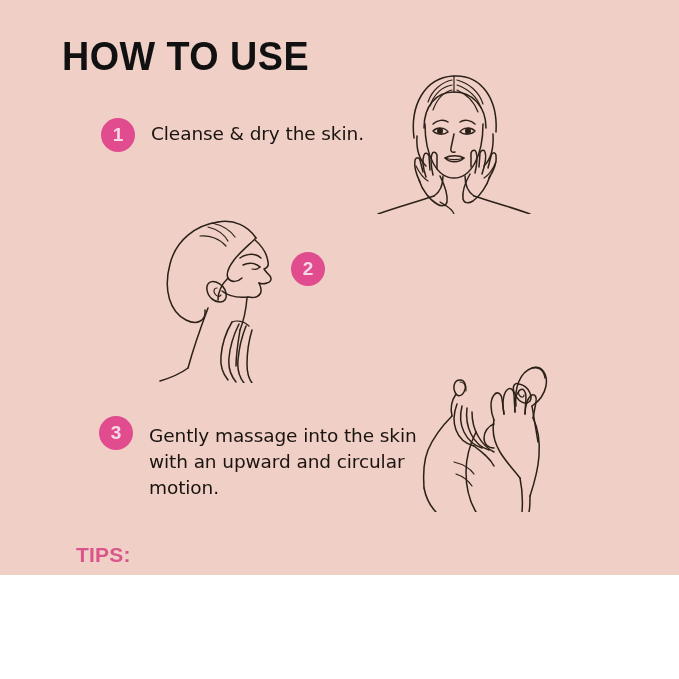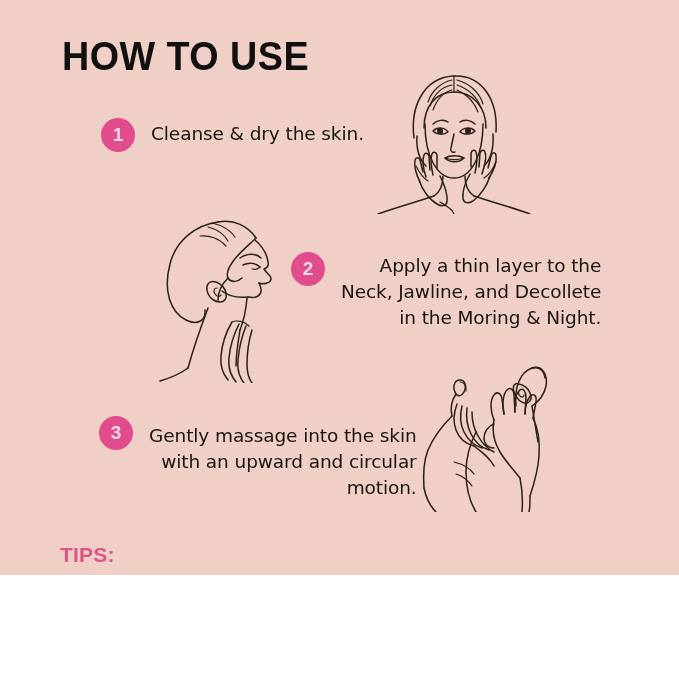--- a/index.html
+++ b/index.html
@@ -58,34 +58,33 @@
     box-sizing: border-box;
   }
   .step-text {
     margin-left: 16px;
     color: #19140f;
     font-family: "DejaVu Sans", sans-serif;
     font-size: 18.5px;
     line-height: 26px;
     letter-spacing: -0.1px;
     white-space: pre-line;
-    text-align: right;
   }
 
   #step-1 { left: 101px; top: 118px; }
   #step-1 .step-text { margin-top: 3px; }
   #step-2 { left: 291px; top: 252px; }
   #step-2 .step-text { margin-top: 1px; }
   #step-3 { left: 99px; top: 416px; }
   #step-3 .step-text { margin-top: 7px; }
 
   
   #tips-block {
     position: absolute;
-    left: 60px;
+    left: 76px;
     top: 543px;
     width: 580px;
   }
   #tips-heading {
     font-family: "Liberation Sans", sans-serif;
     font-weight: bold;
     font-size: 21px;
     color: #D9558A;
     letter-spacing: 0.2px;
     margin-bottom: 11px;
@@ -276,23 +275,20 @@
     </svg>
   </div>
 
   <div class="step" id="step-1">
     <div class="step-badge">1</div>
     <div class="step-text">Cleanse &amp; dry the skin.</div>
   </div>
 
   <div class="step" id="step-2">
     <div class="step-badge">2</div>
-    <div class="step-text">Apply a thin layer to the
-Neck, Jawline, and Decollete
-in the Moring &amp; Night.</div>
   </div>
 
   <div class="step" id="step-3">
     <div class="step-badge">3</div>
     <div class="step-text">Gently massage into the skin
 with an upward and circular
 motion.</div>
   </div>
 
   <div id="tips-block">

